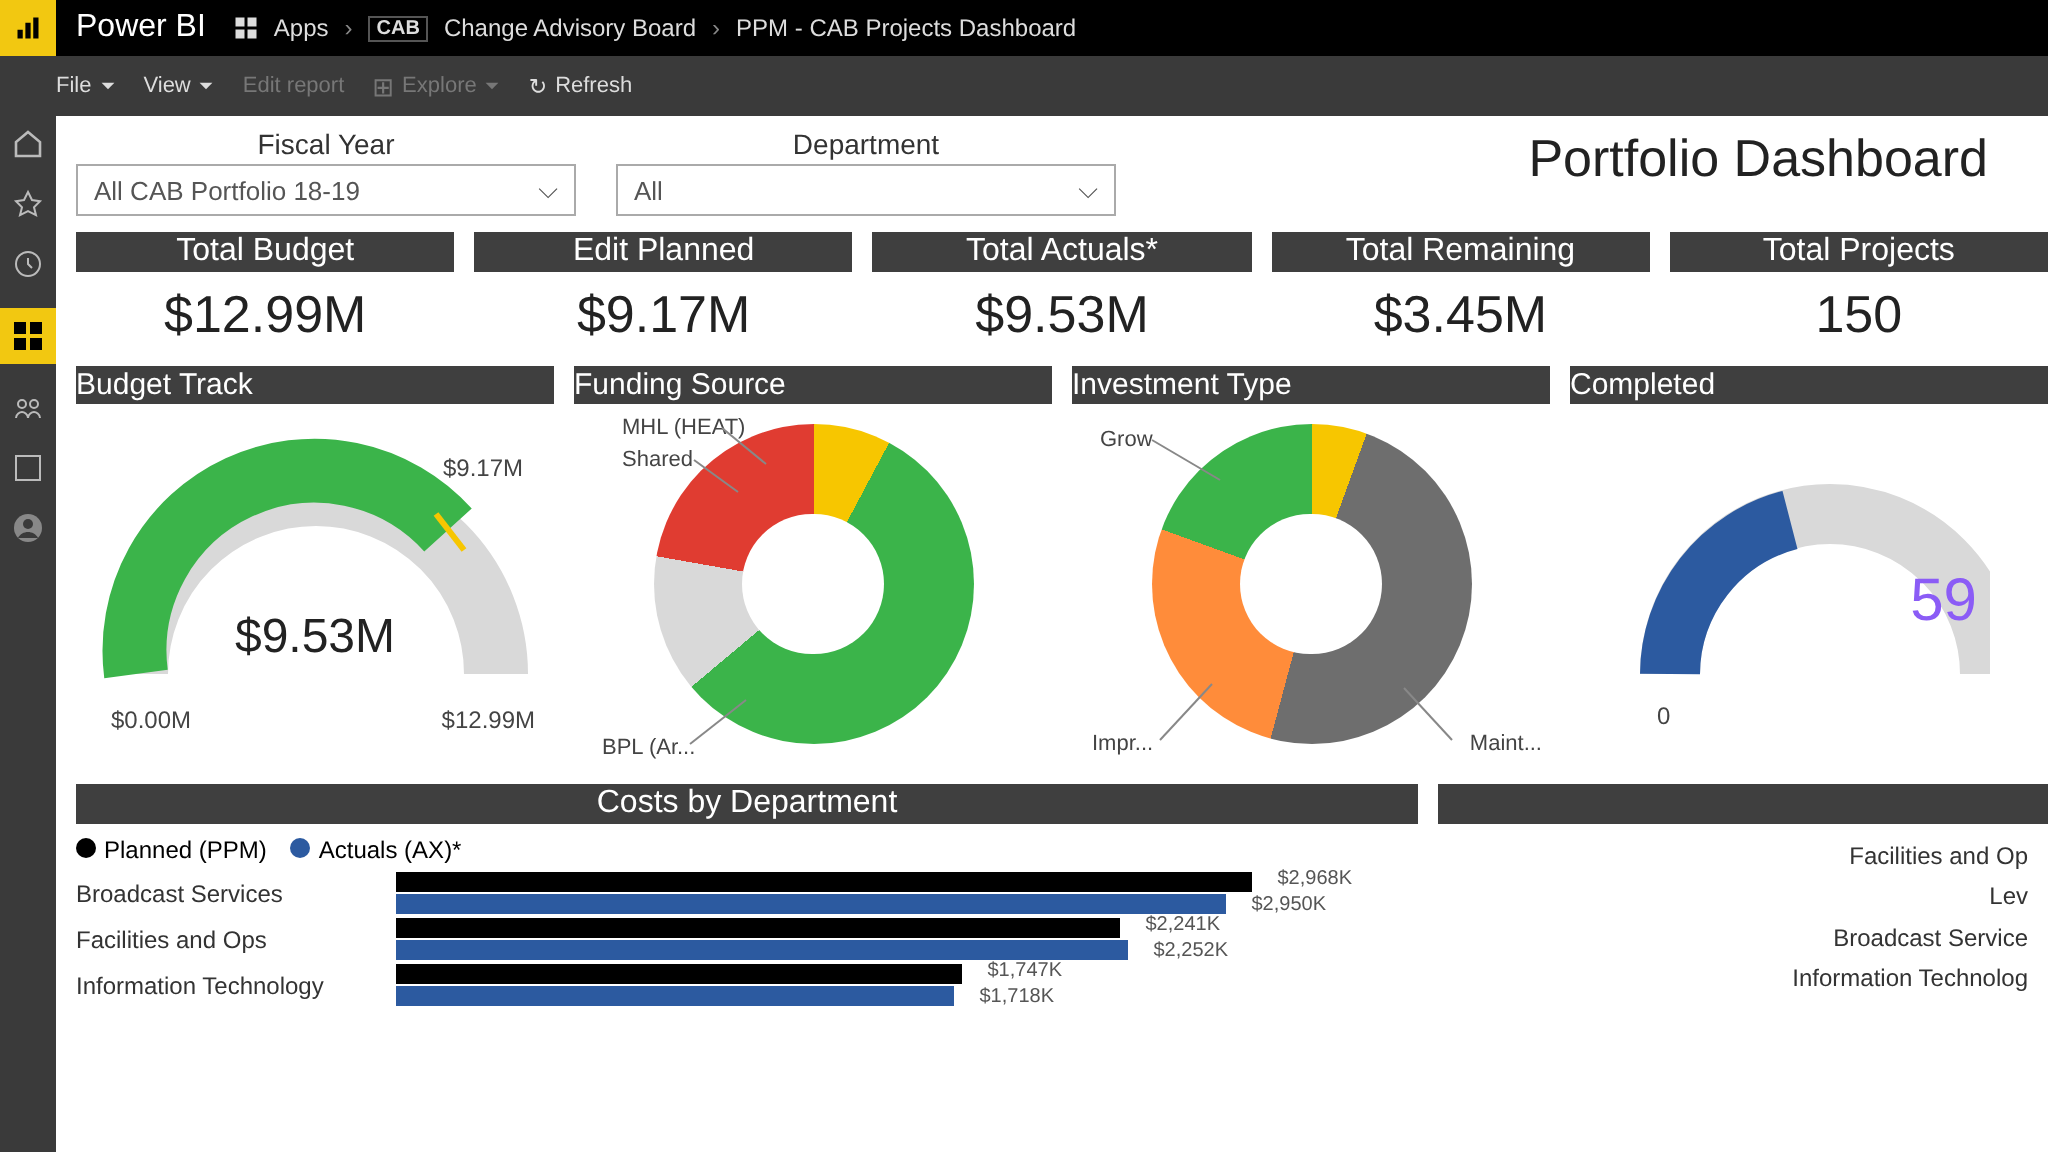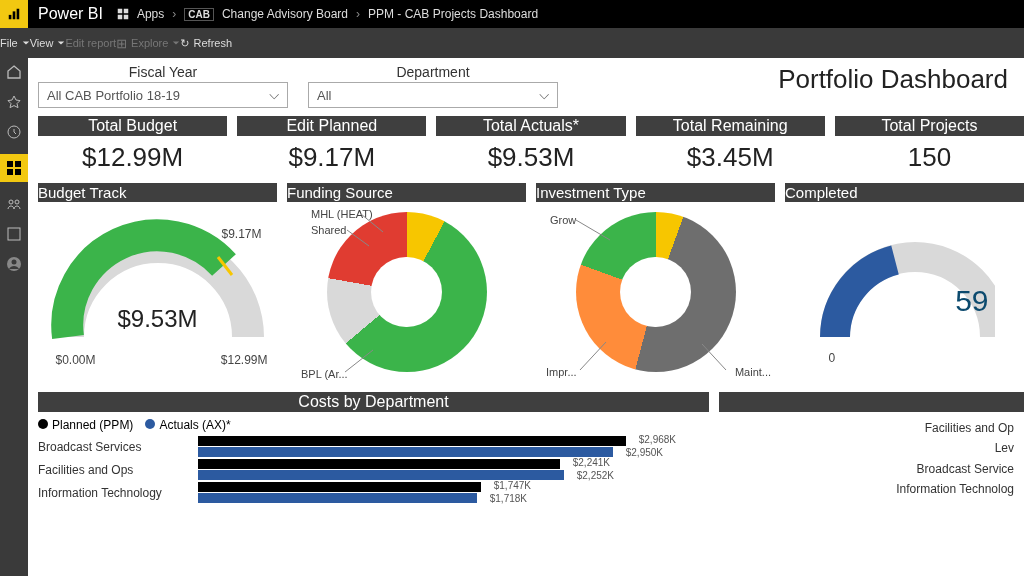--- a/index.html
+++ b/index.html
@@ -4,54 +4,54 @@
 <style>
 *{margin:0;padding:0;box-sizing:border-box;font-family:"Segoe UI",Arial,sans-serif}
 body{background:#fff;width:1024px;height:576px;overflow:hidden;position:relative}
 .titlebar{background:#000;height:28px;display:flex;align-items:center;color:#fff;font-size:13px}
 .logo{width:28px;height:28px;background:#f2c811;display:flex;align-items:center;justify-content:center}
 .logo svg{width:14px;height:14px}
 .app-name{font-size:16px;margin-left:10px;margin-right:14px;font-weight:400}
 .crumb{display:flex;align-items:center;gap:8px;font-size:12px;color:#ddd}
 .crumb .sep{color:#888}
 .crumb svg{width:12px;height:12px;fill:#ddd}
-.toolbar{background:#3a3a3a;height:30px;display:flex;align-items:center;color:#ddd;font-size:11px;}
+.toolbar{background:#3a3a3a;height:30px;display:flex;align-items:center;color:#ddd;font-size:11px;padding-left:28px;gap:14px}
 .toolbar .item{display:flex;align-items:center;gap:4px;cursor:pointer}
 .toolbar .disabled{color:#777}
 .chev{width:8px;height:8px;fill:#ddd}
 .leftbar{position:absolute;left:0;top:58px;bottom:0;width:28px;background:#3a3a3a;display:flex;flex-direction:column;align-items:center;padding-top:6px;gap:14px}
 .leftbar .ic{width:16px;height:16px;fill:#bbb;cursor:pointer}
 .leftbar .active{background:#f2c811;padding:6px 6px;width:28px;display:flex;justify-content:center}
 .leftbar .active .ic{fill:#000}
 .canvas{position:absolute;left:28px;top:58px;right:0;bottom:0;background:#fff;padding:6px 0 0 10px}
 .filters{display:flex;align-items:flex-start;gap:20px}
 .filter{display:flex;flex-direction:column;width:250px}
 .filter .lbl{text-align:center;font-size:14px;color:#333;margin-bottom:2px}
 .slicer{border:1px solid #aaa;height:26px;display:flex;align-items:center;justify-content:space-between;padding:0 8px;font-size:13px;color:#555;cursor:pointer}
-.dash-title{font-size:26px;color:#222;position:absolute;right:16px;top:6px}
+.dash-title{font-size:26px;color:#222;position:absolute;right:30px;top:6px}
 .kpirow{display:flex;gap:10px;margin-top:8px}
 .kpi{flex:1;min-width:0}
 .kpi .hdr{background:#3f3f3f;color:#fff;text-align:center;font-size:16px;padding:1px 0;white-space:nowrap;overflow:hidden}
 .kpi .val{text-align:center;font-size:26px;color:#222;padding:6px 0}
 .chartrow{display:flex;gap:10px;margin-top:4px}
 .card{flex:1;min-width:0}
 .card .hdr{background:#3f3f3f;color:#fff;font-size:15px;padding:1px 0;white-space:nowrap;overflow:hidden}
 .card .body{height:180px;position:relative;display:flex;align-items:center;justify-content:center}
 .gauge{position:relative;width:220px;height:150px}
 .gauge-center{position:absolute;left:50%;top:68%;transform:translate(-50%,-50%);font-size:24px;color:#222}
 .gauge-min{position:absolute;left:8px;bottom:0;font-size:12px;color:#444}
 .gauge-max{position:absolute;right:0;bottom:0;font-size:12px;color:#444}
 .gauge-target{position:absolute;right:6px;top:10px;font-size:12px;color:#444}
 .donut{position:relative;width:160px;height:160px;border-radius:50%}
 .fs-donut{background:conic-gradient(#f7c600 0 28deg,#3bb44a 28deg 230deg,#d9d9d9 230deg 280deg,#e03c31 280deg 360deg)}
 .it-donut{background:conic-gradient(#f7c600 0 20deg,#6e6e6e 20deg 195deg,#ff8c3a 195deg 290deg,#3bb44a 290deg 360deg)}
 .donut::after{content:"";position:absolute;inset:28%;background:#fff;border-radius:50%}
 .dlabel{position:absolute;font-size:11px;color:#444;white-space:nowrap}
 .cg{position:relative;width:180px;height:150px}
-.cg-val{position:absolute;right:6px;top:56%;transform:translateY(-50%);font-size:30px;color:#0c4a6e}
+.cg-val{position:absolute;right:6px;top:56%;transform:translateY(-50%);font-size:30px;color:#8b5cf6}
 .cg-zero{position:absolute;left:14px;bottom:2px;font-size:12px;color:#444}
 .costs{margin-top:10px;display:flex;gap:10px}
 .costs-left{flex:2.2}
 .costs-right{flex:1}
 .costs .hdr{background:#3f3f3f;color:#fff;text-align:center;font-size:16px;padding:1px 0}
 .legend{display:flex;gap:12px;font-size:12px;padding:6px 0 4px;align-items:center}
 .dot{width:10px;height:10px;border-radius:50%;display:inline-block;margin-right:4px}
 .barchart{font-size:12px;color:#333}
 .brow{display:flex;align-items:center;margin-bottom:2px}
 .blbl{width:160px;text-align:left;padding-right:6px;color:#333}

